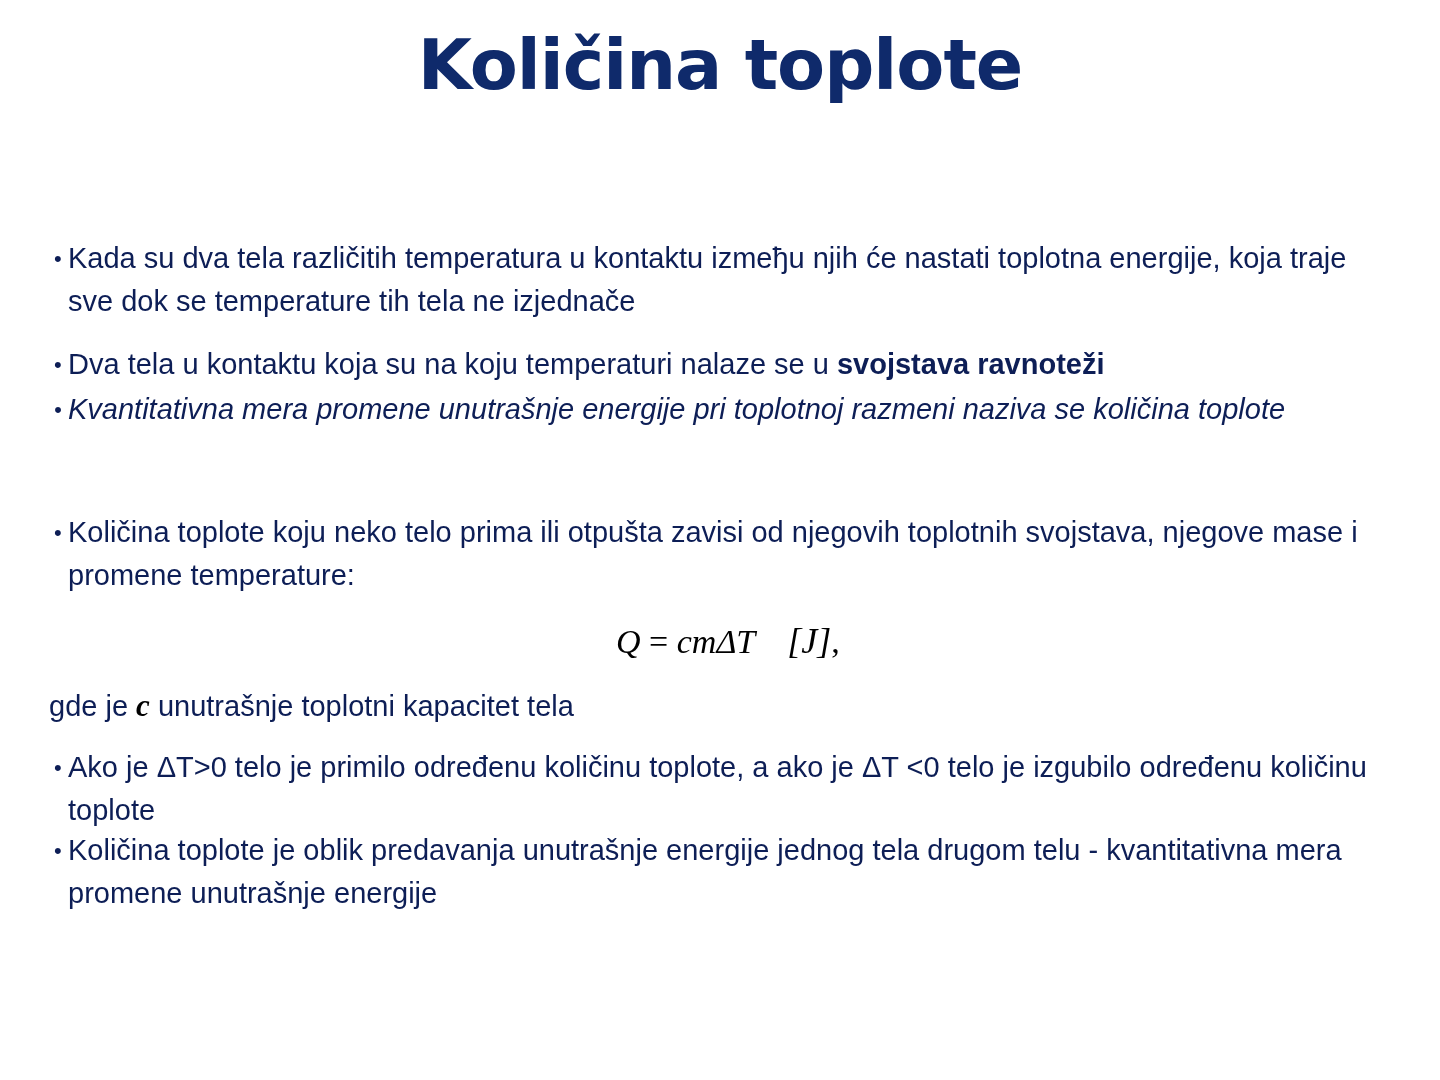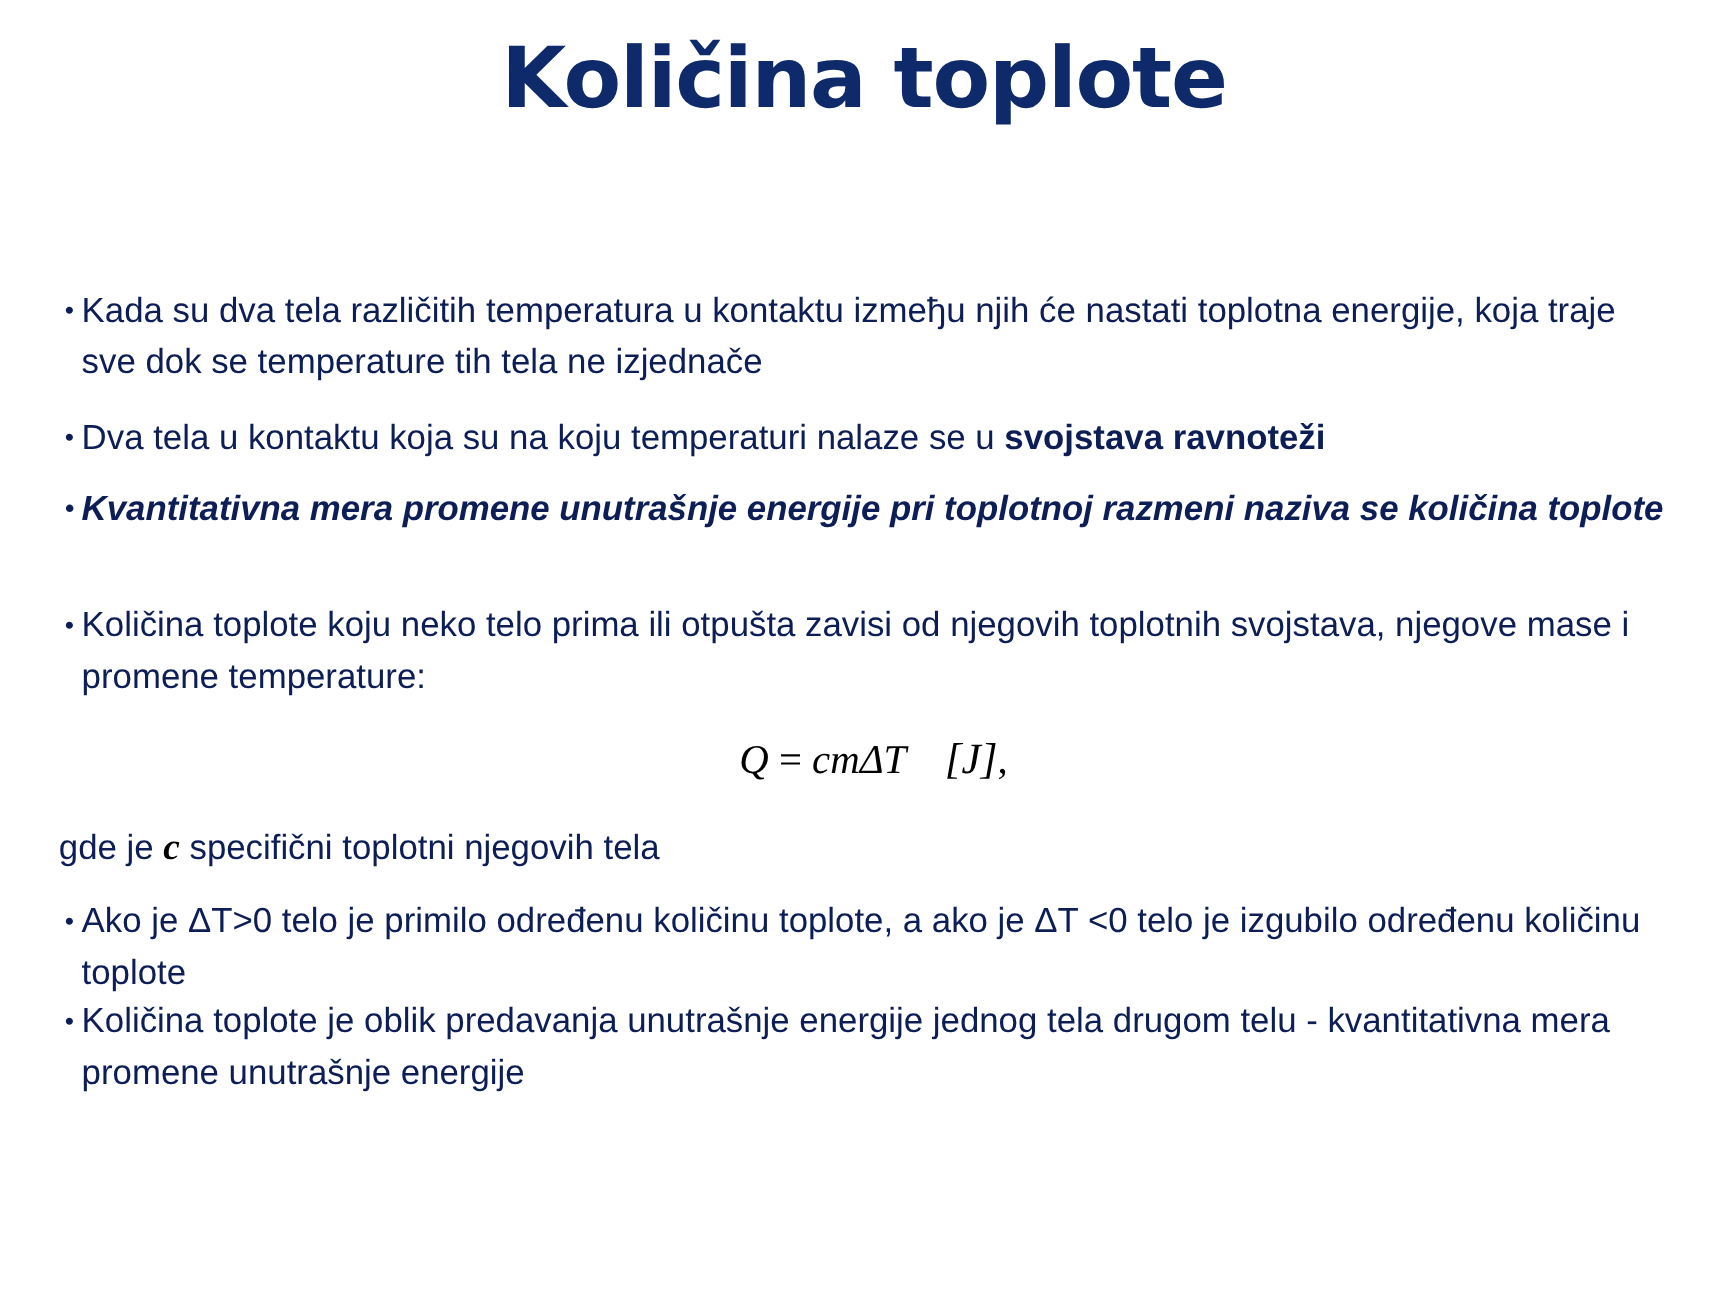--- a/index.html
+++ b/index.html
@@ -52,32 +52,32 @@
   }
   .bullet .dot {
     display: inline-block;
     width: 14px;
     text-indent: 0;
     font-size: 22px;
     vertical-align: 2px;
   }
   .b1 { top: 237px; }
   .b2 { top: 343px; }
-  .b3 { top: 402px; font-style: italic; font-weight: bold; }
-  .b4 { top: 499px; }
+  .b3 { top: 388px; font-style: italic; font-weight: normal; }
+  .b4 { top: 511px; }
   .b5 { top: 746px; }
   .b6 { top: 829px; }
   .bold { font-weight: bold; }
   .formula {
     position: absolute;
     left: 616px;
     top: 610px;
     font-family: "Liberation Serif", "DejaVu Serif", serif;
     font-size: 34px;
-    line-height: 44px;
+    line-height: 62px;
     color: #000000;
     white-space: nowrap;
   }
   .formula .it { font-style: italic; }
   .formula .unit {
     margin-left: 32px;
     font-size: 36px;
   }
   .note {
     position: absolute;
@@ -119,21 +119,21 @@
 
     <div class="bullet b4">
       <span class="dot">•</span><span>Količina toplote koju neko telo prima ili otpušta zavisi od njegovih toplotnih svojstava, njegove mase i promene temperature:</span>
     </div>
 
     <div class="formula">
       <span class="it">Q</span><span> = </span><span class="it">cmΔT</span><span class="unit it">[J]</span><span>,</span>
     </div>
 
     <div class="note">
-      <span>gde je </span><span class="var">c</span><span> specifični toplotni njegovih tela</span>
+      <span>gde je </span><span class="var">c</span><span> unutrašnje toplotni kapacitet tela</span>
     </div>
 
     <div class="bullet b5">
       <span class="dot">•</span><span>Ako je ΔT&gt;0 telo je primilo određenu količinu toplote, a ako je ΔT &lt;0 telo je izgubilo određenu količinu toplote</span>
     </div>
 
     <div class="bullet b6">
       <span class="dot">•</span><span>Količina toplote je oblik predavanja unutrašnje energije jednog tela drugom telu - kvantitativna mera promene unutrašnje energije</span>
     </div>
 

